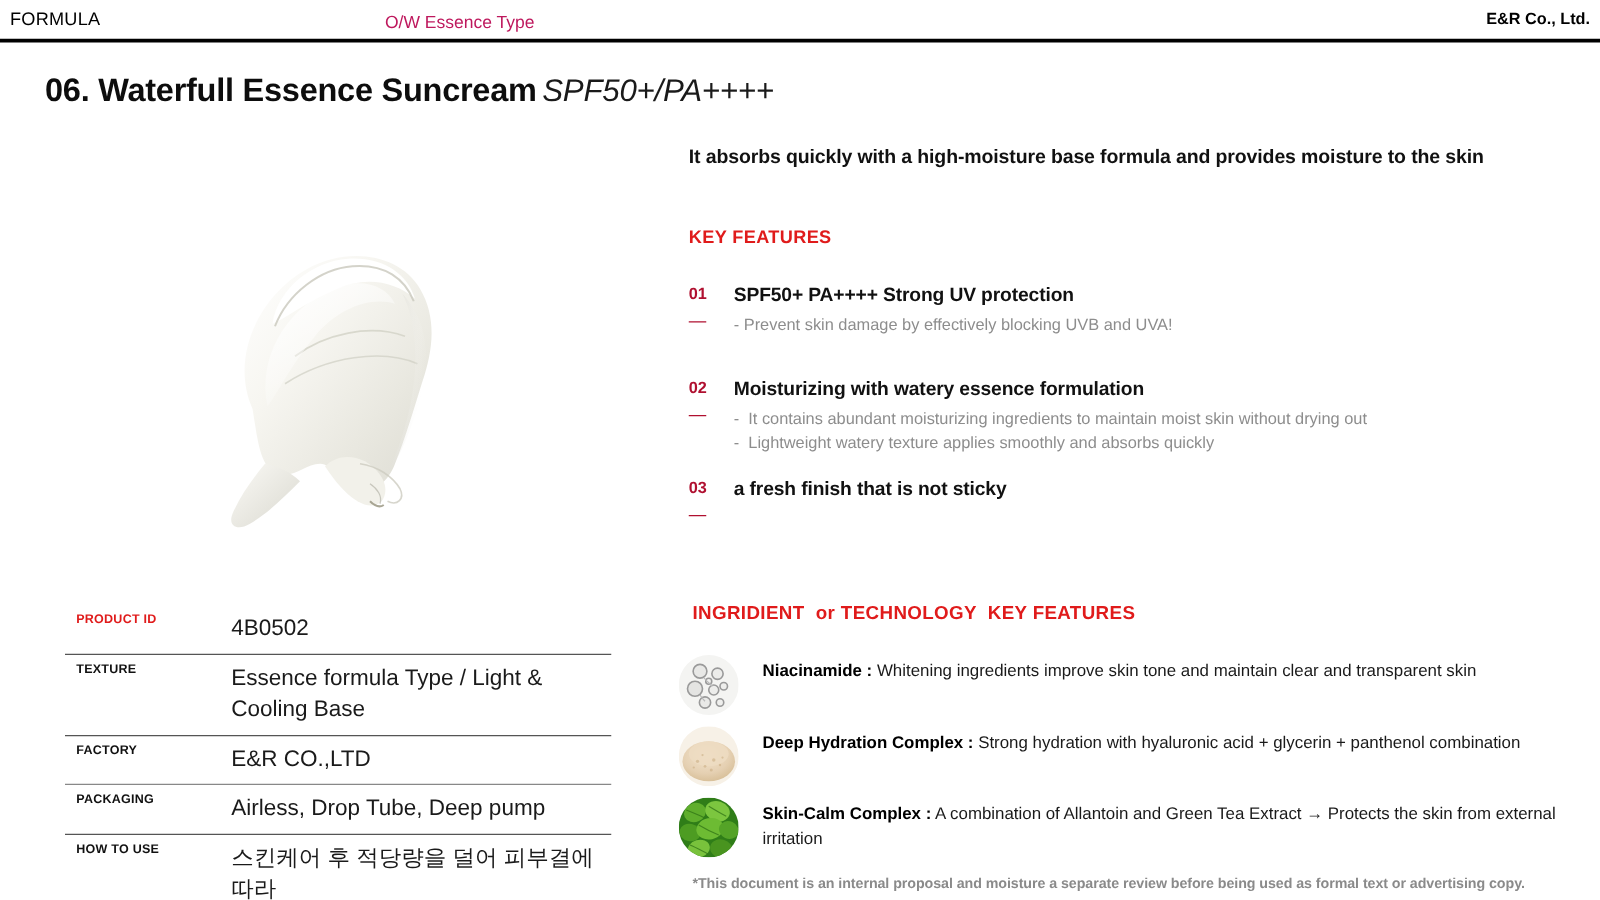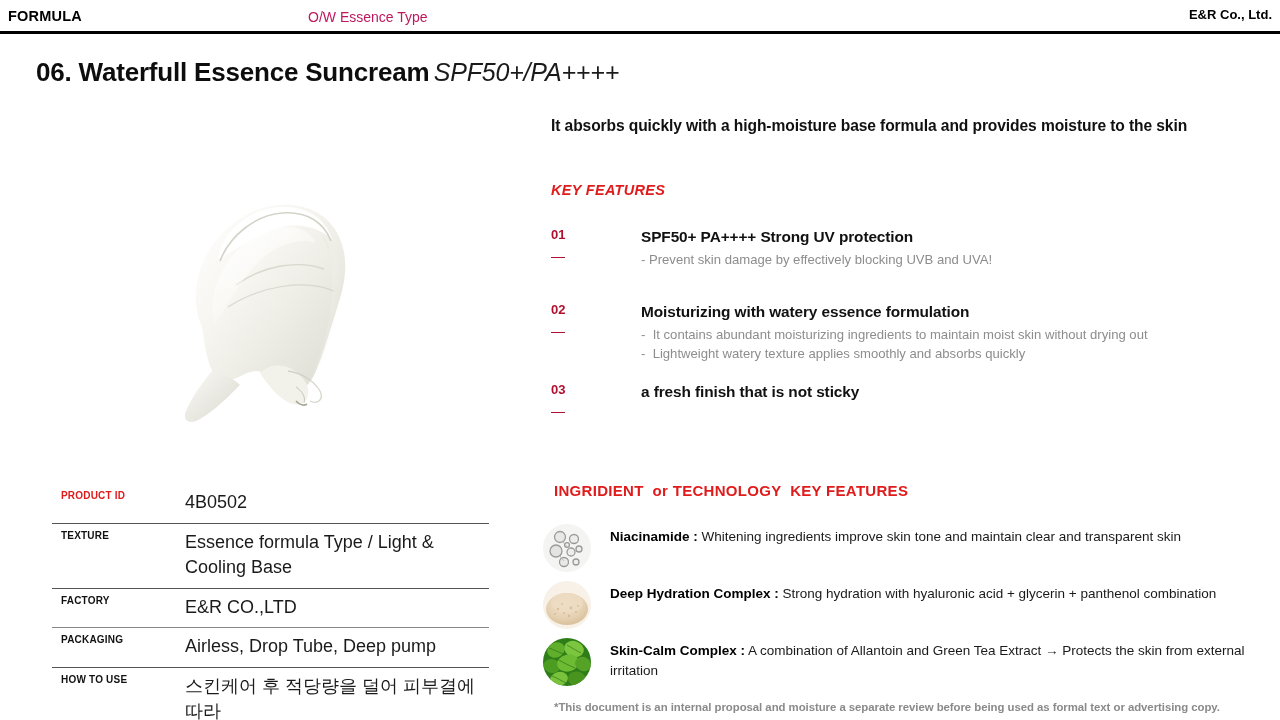--- a/index.html
+++ b/index.html
@@ -21,21 +21,21 @@
   .topbar {
     position: absolute;
     left: 0; top: 0;
     width: 1280px;
     height: 31px;
   }
   .topbar-formula {
     position: absolute;
     left: 8px; top: 8px;
     font-size: 14.5px;
-    font-weight: bold;
+    font-weight: normal;
     letter-spacing: 0.2px;
     color: #000;
   }
   .topbar-type {
     position: absolute;
     left: 308px; top: 9px;
     font-size: 14px;
     font-weight: 400;
     color: #be185d;
   }
@@ -136,21 +136,20 @@
   }
   .section-head {
     position: absolute;
     font-weight: bold;
     color: #e01b1b;
     letter-spacing: 0.3px;
   }
   .kf-head {
     left: 551px; top: 182px;
     font-size: 14.5px;
-    font-style: italic;
   }
   .ing-head {
     left: 554px; top: 482px;
     font-size: 15px;
     white-space: pre;
   }
 
   
   .feat {
     position: absolute;
@@ -160,21 +159,21 @@
   .feat .num {
     position: absolute;
     left: 0; top: 0;
     font-size: 13px;
     font-weight: bold;
     color: #b01030;
     border-bottom: 1.6px solid #b01030;
     padding-bottom: 15px;
     line-height: 1.1;
   }
-  .feat .body { margin-left: 90px; }
+  .feat .body { margin-left: 36px; }
   .feat .f-title {
     font-size: 15.4px;
     font-weight: bold;
     color: #111;
     letter-spacing: -0.1px;
     line-height: 1.2;
   }
   .feat .f-bullets {
     margin-top: 5px;
   }

